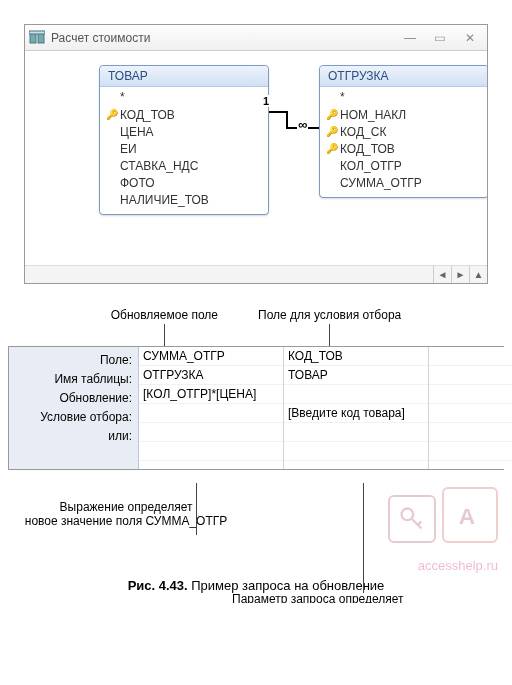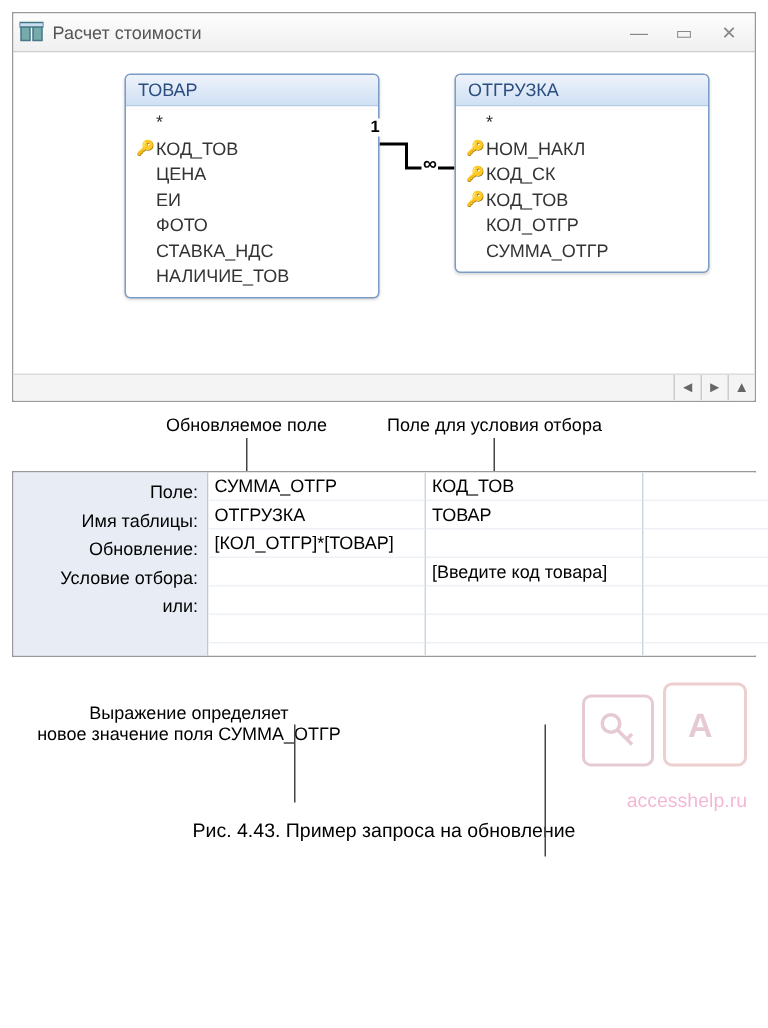--- a/index.html
+++ b/index.html
@@ -6,21 +6,21 @@
   body {
     margin: 0;
     font-family: 'Segoe UI', Tahoma, sans-serif;
     font-size: 12px;
     background: #fff;
     width: 512px;
     position: relative;
   }
   .outer {
     border: 1px solid #999;
-    margin: 8px;
+    margin: 24px;
     background: #fff;
     position: relative;
   }
   .titlebar {
     height: 26px;
     display: flex;
     align-items: center;
     padding: 0 4px;
     background: linear-gradient(#fdfdfd,#f0f0f0);
     border-bottom: 1px solid #ccc;
@@ -175,21 +175,21 @@
   .wm-text {
     position:absolute; right: 14px; bottom: 30px;
     color:#d38; opacity:.35; font-size:13px;
   }
 
   .caption {
     text-align:center;
     margin: 50px 0 10px;
     font-size: 13px;
   }
-  .caption b { font-weight:normal; }
+  .caption b { font-weight:bold; }
 </style>
 </head>
 <body>
 
 <div class="outer">
   <div class="titlebar">
     <span class="app-icon">
       <svg viewBox="0 0 16 16">
           <rect x="1" y="3" width="6" height="10" fill="#7aa" stroke="#478"></rect>
           <rect x="9" y="3" width="6" height="10" fill="#7aa" stroke="#478"></rect>
@@ -217,25 +217,25 @@
         <div class="field-row">
             <span class="key"></span>
             <span>ЦЕНА</span>
           </div>
         <div class="field-row">
             <span class="key"></span>
             <span>ЕИ</span>
           </div>
         <div class="field-row">
             <span class="key"></span>
+            <span>СТАВКА_НДС</span>
+          </div>
+        <div class="field-row">
+            <span class="key"></span>
             <span>ФОТО</span>
-          </div>
-        <div class="field-row">
-            <span class="key"></span>
-            <span>СТАВКА_НДС</span>
           </div>
         <div class="field-row">
             <span class="key"></span>
             <span>НАЛИЧИЕ_ТОВ</span>
           </div>
       </div>
     </div>
 
     <div class="table-box t2">
       <div class="table-header">ОТГРУЗКА</div>
@@ -301,21 +301,21 @@
         <div>Имя таблицы:</div>
         <div>Обновление:</div>
         <div>Условие отбора:</div>
         <div>или:</div>
         <div></div>
       </div>
       <div class="grid-cols">
         <div class="grid-col">
           <div class="grid-cell">СУММА_ОТГР</div>
           <div class="grid-cell">ОТГРУЗКА</div>
-          <div class="grid-cell">[КОЛ_ОТГР]*[ТОВАР]</div>
+          <div class="grid-cell">[КОЛ_ОТГР]*[ЦЕНА]</div>
           <div class="grid-cell"></div>
           <div class="grid-cell"></div>
           <div class="grid-cell"></div>
         </div>
         <div class="grid-col">
           <div class="grid-cell">КОД_ТОВ</div>
           <div class="grid-cell">ТОВАР</div>
           <div class="grid-cell"></div>
           <div class="grid-cell">[Введите код товара]</div>
           <div class="grid-cell"></div>

